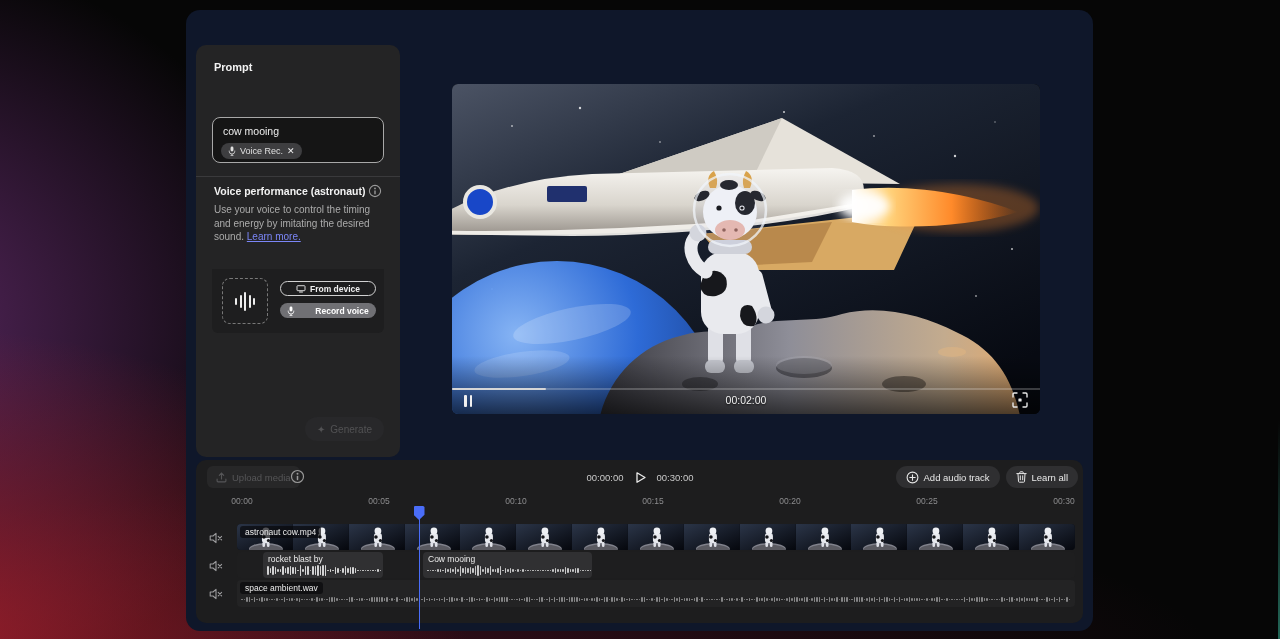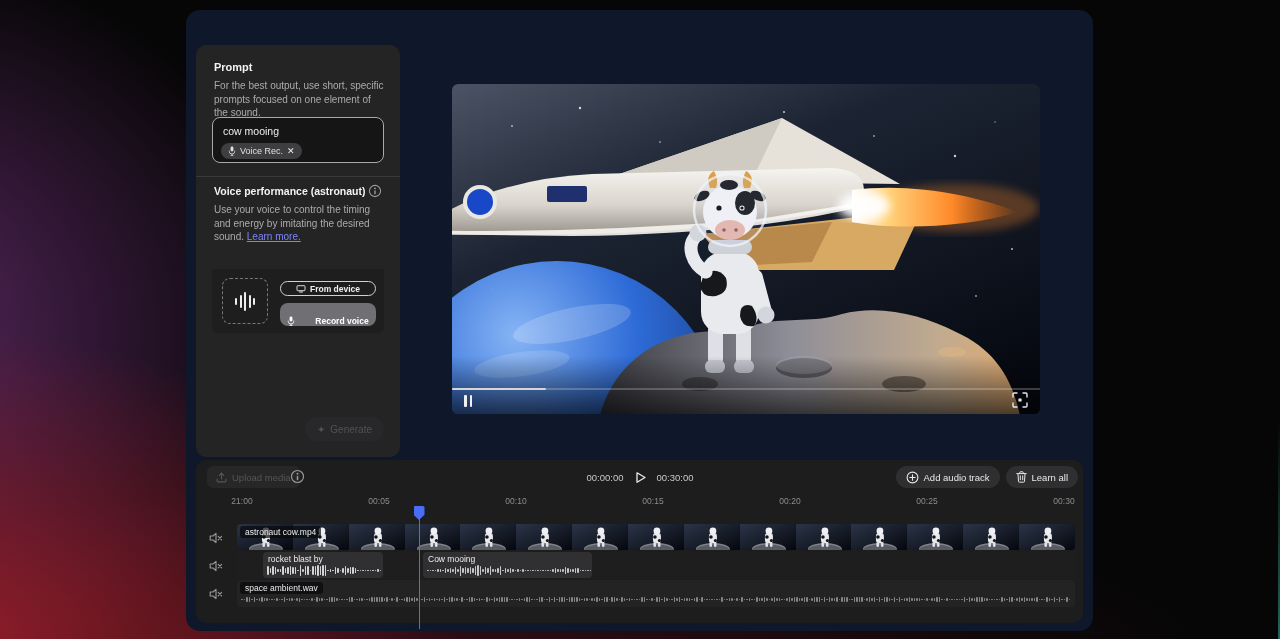--- a/index.html
+++ b/index.html
@@ -44,23 +44,23 @@
   .rec-label { font-size:10px; color:#e6e6e6; }
   .rec-body { position:absolute; left:16px; top:224px; width:172px; height:64px;
     background:#1e1e1f; border-radius:0 0 6px 6px; }
   .dash-box { position:absolute; left:10px; top:9px; width:46px; height:46px;
     border:1px dashed #787878; border-radius:8px; display:flex; align-items:center; justify-content:center; }
   .wave-glyph { display:flex; align-items:center; gap:2.5px; }
   .wave-glyph i { width:2px; border-radius:1px; background:#ececec; display:block; }
   .btn-outline { position:absolute; left:68px; top:12px; width:96px; height:15px;
     border:1px solid #d2d2d2; border-radius:8px; background:transparent; color:#f0f0f0;
     font-size:8.5px; font-weight:bold; display:flex; align-items:center; justify-content:center; gap:4px; cursor:pointer; }
-  .btn-filled { position:absolute; left:68px; top:34px; width:96px; height:23px;
+  .btn-filled { position:absolute; left:68px; top:34px; width:96px; height:15px;
     border:none; border-radius:8px; background:#707074; color:#ffffff;
-    font-size:8.5px; font-weight:bold; display:flex; align-items:flex-end; justify-content:center; gap:20px; cursor:pointer; }
+    font-size:8.5px; font-weight:bold; display:flex; align-items:center; justify-content:center; gap:20px; cursor:pointer; }
   .gen-btn { position:absolute; right:16px; bottom:16px; height:24px; padding:0 12px;
     border:none; border-radius:12px; background:#28282a; color:#525254; font-size:10px;
     display:flex; align-items:center; gap:5px; }
 
   
   .player { position:absolute; left:266px; top:74px; width:588px; height:330px;
     background:#000; border-radius:6px; overflow:hidden; }
   .player svg.scene { position:absolute; inset:0; }
   .vignette { position:absolute; left:0; right:0; bottom:0; height:58px;
     background:linear-gradient(to bottom, transparent, rgba(0,0,0,.65)); }
@@ -129,21 +129,20 @@
     </symbol>
   </defs>
 </svg>
 
 <div class="edge-teal"></div>
 
 <div class="window">
 
   <aside class="panel">
     <div class="p-title" style="top:16px;">Prompt</div>
-    <div class="p-help" style="top:34px;">For the best output, use short, specific prompts focused on one element of the sound.</div>
 
     <div class="prompt-box">
       <div class="prompt-value">cow mooing</div>
       <span class="chip">
         <svg width="8" height="10" viewBox="0 0 10 12">
           <rect x="3.2" y="0.5" width="3.6" height="6" rx="1.8" fill="currentColor"></rect>
           <path d="M1.5,5.5 v0.8 a3.5,3.5 0 0 0 7,0 v-0.8 M5,9.8 v1.7 M3.2,11.5 h3.6" fill="none" stroke="currentColor" stroke-width="1"></path>
         </svg>
         <span>Voice Rec.</span>
         <span class="x">✕</span>
@@ -306,20 +305,21 @@
     </svg>
 
     <div class="vignette"></div>
     <div class="progress">
         <div style="width: 16%;"></div>
       </div>
     <div class="pause">
         <i></i>
         <i></i>
       </div>
+    <div class="ptime">00:02:00</div>
     <svg class="fs" viewBox="0 0 16 16">
       <path d="M1,5 V2.2 Q1,1 2.2,1 H5 M11,1 h2.8 Q15,1 15,2.2 V5 M15,11 v2.8 Q15,15 13.8,15 H11 M5,15 H2.2 Q1,15 1,13.8 V11" fill="none" stroke="currentColor" stroke-width="1.4" stroke-linecap="round"></path>
       <rect x="6.4" y="6.4" width="3.2" height="3.2" rx="0.6" fill="currentColor"></rect>
     </svg>
   </div>
 
   <div class="tl-bg"></div>
 
   <button class="upload-btn" disabled="">
     <svg width="11" height="11" viewBox="0 0 12 12">
@@ -352,21 +352,21 @@
     <button class="pill-btn">
       <svg width="11" height="12" viewBox="0 0 11 12">
         <path d="M0.8,2.6 h9.4 M3.8,2.4 v-1 q0,-0.6 0.6,-0.6 h2.2 q0.6,0 0.6,0.6 v1 M2,2.8 l0.5,7.6 q0.05,0.8 0.9,0.8 h4.2 q0.85,0 0.9,-0.8 L9,2.8" fill="none" stroke="currentColor" stroke-width="1" stroke-linecap="round"></path>
         <path d="M4.3,4.8 v4 M6.7,4.8 v4" stroke="currentColor" stroke-width="1" stroke-linecap="round"></path>
       </svg>
       <span>Learn all</span>
     </button>
   </div>
 
   <div class="ruler">
-    <span class="tick" style="left:46px">21:00</span>
+    <span class="tick" style="left:46px">00:00</span>
     <span class="tick" style="left:183px">00:05</span>
     <span class="tick" style="left:320px">00:10</span>
     <span class="tick" style="left:457px">00:15</span>
     <span class="tick" style="left:594px">00:20</span>
     <span class="tick" style="left:731px">00:25</span>
     <span class="tick" style="left:868px">00:30</span>
   </div>
 
   <svg class="mute" style="top:521px" viewBox="0 0 14 14">
     <path d="M1.2,5 H4 L7,2.4 V11.6 L4,9 H1.2 Z" fill="none" stroke="currentColor" stroke-width="1.1" stroke-linejoin="round"></path>

